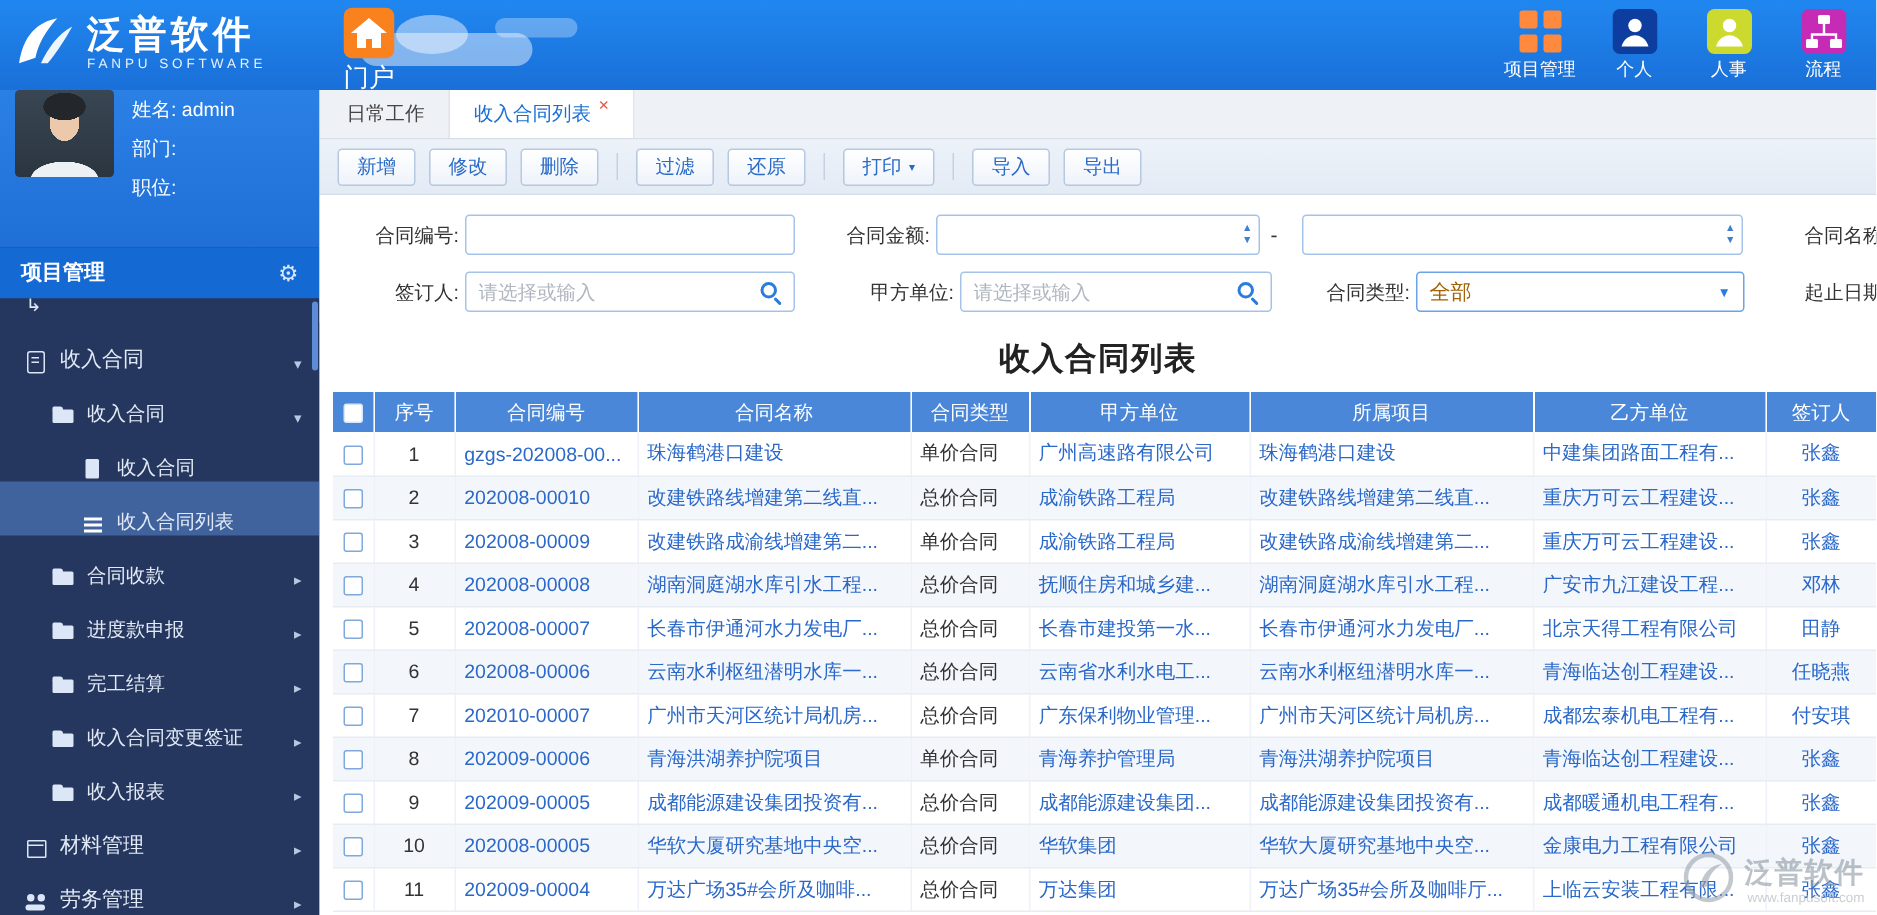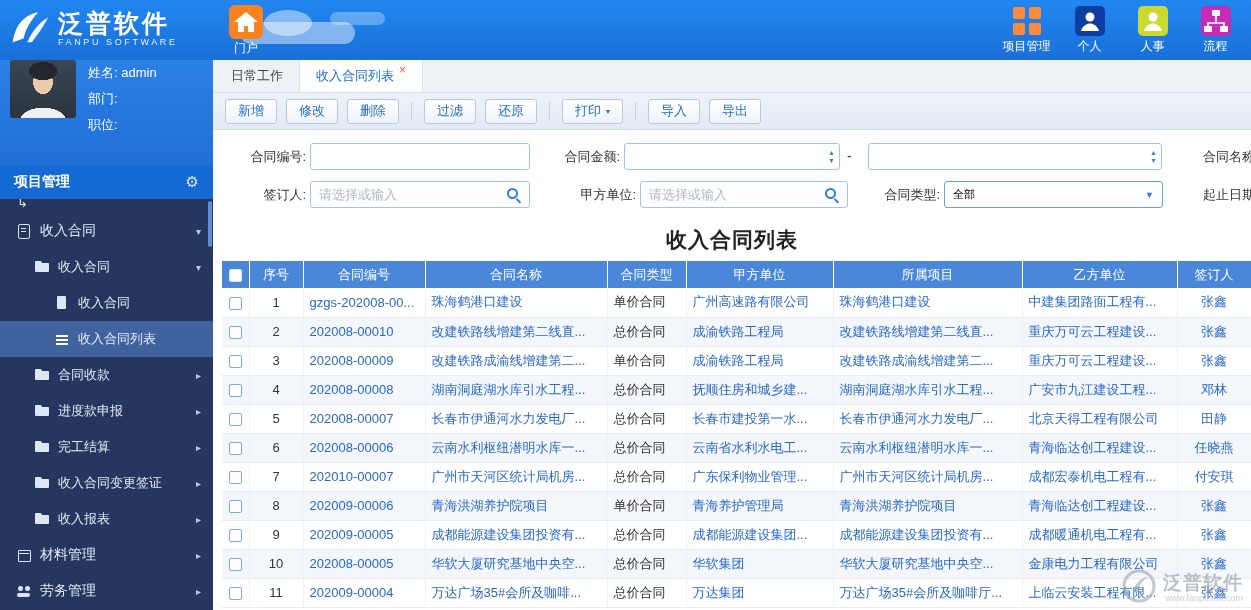--- a/index.html
+++ b/index.html
@@ -14,42 +14,42 @@
   .c1{left:240px;top:22px;width:115px;height:22px;border-radius:20px}
   .c1::before{content:"";position:absolute;left:24px;top:-12px;width:48px;height:26px;border-radius:50%;background:rgba(255,255,255,.45)}
   .c2{left:330px;top:12px;width:55px;height:13px;border-radius:10px;background:rgba(255,255,255,.3)}
   .logo{position:absolute;left:10px;top:9px;display:flex;align-items:center;gap:8px}
   .logo-mark svg{display:block}
   .logo-text{display:flex;flex-direction:column}
   .logo-title{font-size:25px;font-weight:bold;color:#fff;letter-spacing:3px;line-height:28px}
   .logo-sub{font-size:9px;color:#e8f1fc;letter-spacing:2.6px}
   .portal{position:absolute;left:222px;top:5px;width:48px;display:flex;flex-direction:column;align-items:center;cursor:pointer}
   .portal-icon svg{display:block}
-  .portal-label{color:#fff;font-size:12px;margin-top:1px}
+  .portal-label{color:#fff;font-size:17px;margin-top:1px}
   .top-nav{position:absolute;right:4px;top:5px;display:flex}
   .top-nav-item{width:63px;display:flex;flex-direction:column;align-items:center;cursor:pointer}
   .tn-icon{height:31px;display:flex;align-items:center}
   .tn-label{color:#fff;font-size:12px;margin-top:2px;white-space:nowrap}
 
   
   .sidebar{position:absolute;left:0;top:60px;width:213px;height:550px;background:#26375f}
   .user-panel{position:absolute;left:0;top:0;width:213px;height:105px;
     background:linear-gradient(180deg,#2b80e6,#1f6fd6);display:flex;align-items:flex-start;padding:0 10px;gap:12px}
   .avatar{width:66px;height:58px;border-radius:3px;flex:0 0 66px;
     background:
       radial-gradient(ellipse 20px 13px at 50% 19%, #23262b 70%, transparent 71%),
       radial-gradient(ellipse 14px 17px at 50% 38%, #ecc9ab 70%, transparent 71%),
       radial-gradient(ellipse 32px 17px at 50% 103%, #eef1f4 70%, transparent 71%),
       linear-gradient(#394653,#2b3540)}
   .user-info div{color:#fff;font-size:13px;line-height:26px;white-space:nowrap}
   .module-bar{position:absolute;left:0;top:105px;width:213px;height:34px;background:#1569d3;
     display:flex;align-items:center;padding:0 14px;color:#fff;font-size:14px;font-weight:bold}
   .gear{margin-left:auto;font-weight:normal;font-size:15px;color:#d7e6fb;cursor:pointer}
   .menu{position:absolute;left:0;top:139px;width:213px;height:411px;background:#26375f;overflow:hidden}
-  .menu-item{display:flex;align-items:center;height:36px;color:#e2eaf6;font-size:13px;cursor:pointer;position:relative}
+  .menu-item{display:flex;align-items:flex-end;height:36px;color:#e2eaf6;font-size:13px;cursor:pointer;position:relative}
   .menu-item.partial{height:14px;overflow:hidden;align-items:flex-end}
   .lv0{padding-left:16px;font-size:14px}
   .lv1{padding-left:34px}
   .lv2{padding-left:54px}
   .menu-item.selected{background:#40639e}
   .mi-arrow{position:absolute;right:12px;font-size:10px;color:#b9c8e2}
   .mi-icon{width:16px;height:16px;margin-right:8px;position:relative;flex:0 0 16px}
   .ic-book::before{content:"";position:absolute;left:2px;top:1px;width:10px;height:13px;border:1px solid #dbe6f6;border-radius:2px}
   .ic-book::after{content:"";position:absolute;left:5px;top:5px;width:5px;height:1px;background:#dbe6f6;box-shadow:0 3px 0 #dbe6f6}
   .ic-folder::before{content:"";position:absolute;left:1px;top:2px;width:7px;height:3px;background:#dbe6f6;border-radius:1px 2px 0 0}
@@ -89,21 +89,21 @@
   .spin i{font-style:normal;font-size:7px;line-height:7px;color:#3f7fd2}
   .f-dash{position:absolute;height:27px;line-height:27px;font-size:14px;color:#333}
   .f-search{position:absolute;height:27px}
   .f-search input{width:100%;height:100%;padding-right:28px}
   input::placeholder{color:#b0b6bf}
   .mag{position:absolute;right:9px;top:7px;width:14px;height:14px;cursor:pointer}
   .mag::before{content:"";position:absolute;left:0;top:0;width:7px;height:7px;border:2px solid #2a7de0;border-radius:50%}
   .mag::after{content:"";position:absolute;left:10px;top:10px;width:6px;height:2px;background:#2a7de0;border-radius:1px;transform:rotate(45deg);transform-origin:0 0}
   .f-select{position:absolute;height:27px;border:1px solid #6aa3e8;border-radius:3px;background:#fff;
     display:flex;align-items:center;padding:0 8px;cursor:pointer}
-  .sel-val{flex:1;font-size:11px;color:#000000}
+  .sel-val{flex:1;font-size:14px;color:#a16207}
   .sel-caret{font-size:9px;color:#2a7de0}
 
   .table-title{margin:10px 0 6px;height:30px;line-height:30px;text-align:center;font-size:21px;font-weight:bold;color:#222;letter-spacing:1px}
   .table-wrap{margin-left:9px;width:1029px;overflow:hidden}
   table{border-collapse:collapse;table-layout:fixed;width:1029px;font-size:13px}
   thead th{background:#4a87d9;color:#fff;height:27px;font-weight:normal;text-align:center;
     border-right:1px solid rgba(255,255,255,.35);overflow:hidden;white-space:nowrap}
   tbody td{height:29px;padding:0 6px;border-bottom:1px solid #e7ecf3;border-right:1px solid #eef2f8;
     white-space:nowrap;overflow:hidden;text-overflow:ellipsis;color:#333}
   tr.even td{background:#f3f6fb}

